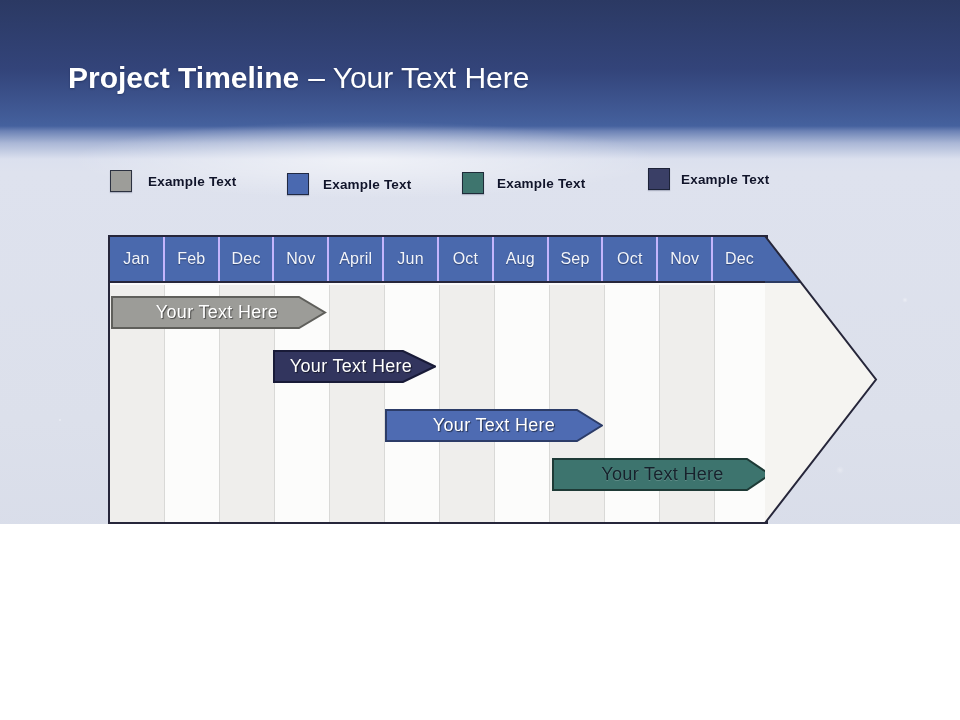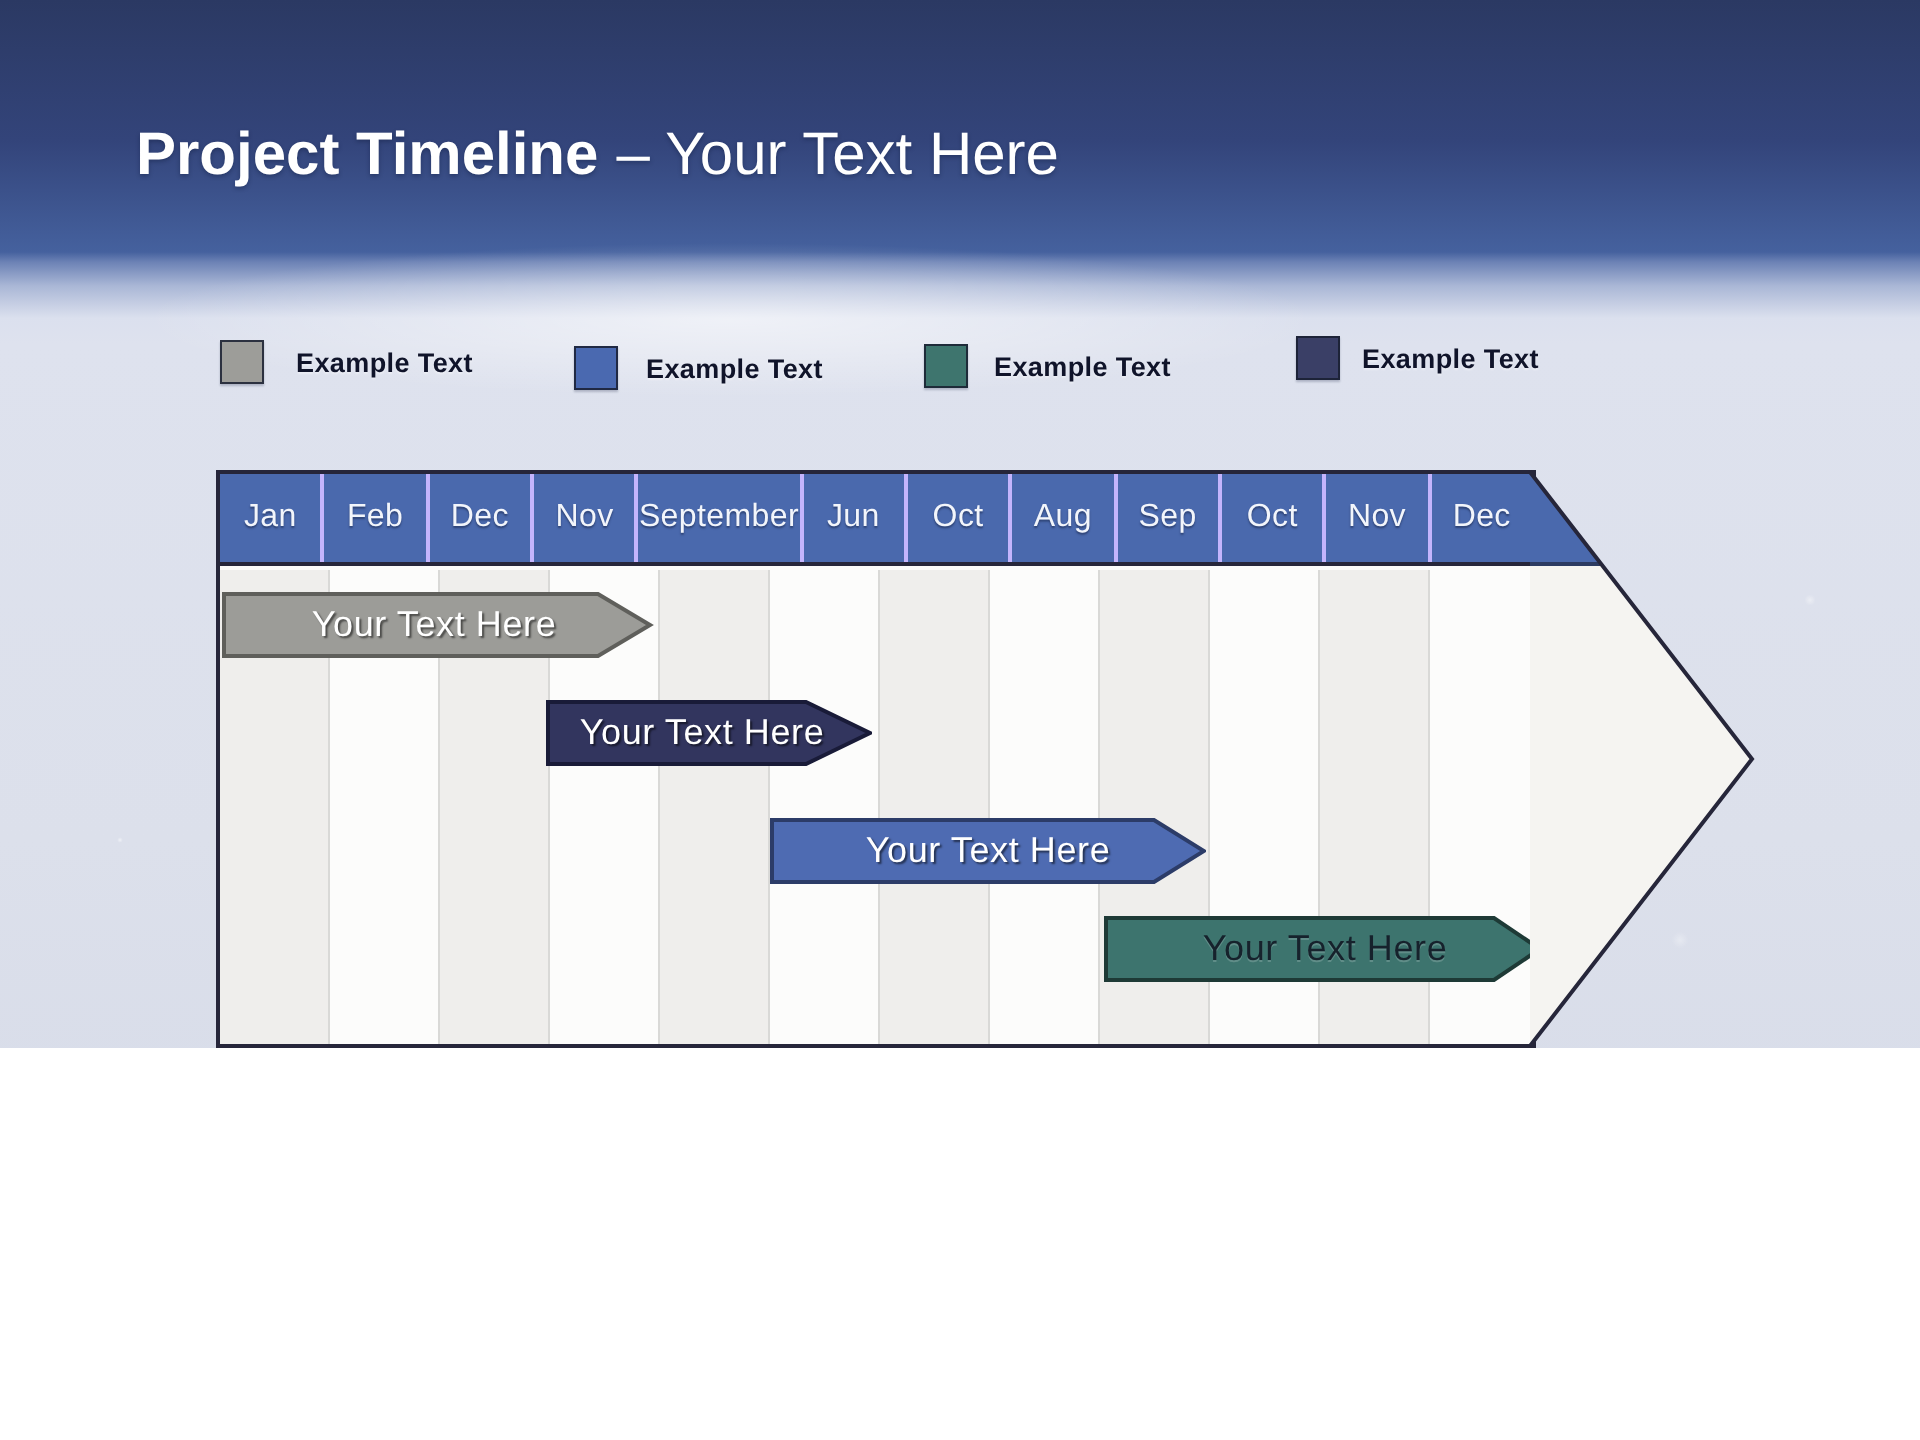--- a/index.html
+++ b/index.html
@@ -135,21 +135,21 @@
   </div>
 
   <div class="timeline">
 
     <div class="ttable">
       <div class="thead">
         <div class="thcell">Jan</div>
         <div class="thcell">Feb</div>
         <div class="thcell">Dec</div>
         <div class="thcell">Nov</div>
-        <div class="thcell">September</div>
+        <div class="thcell">April</div>
         <div class="thcell">Jun</div>
         <div class="thcell">Oct</div>
         <div class="thcell">Aug</div>
         <div class="thcell">Sep</div>
         <div class="thcell">Oct</div>
         <div class="thcell">Nov</div>
         <div class="thcell">Dec</div>
       </div>
 
       <div class="tbody">

